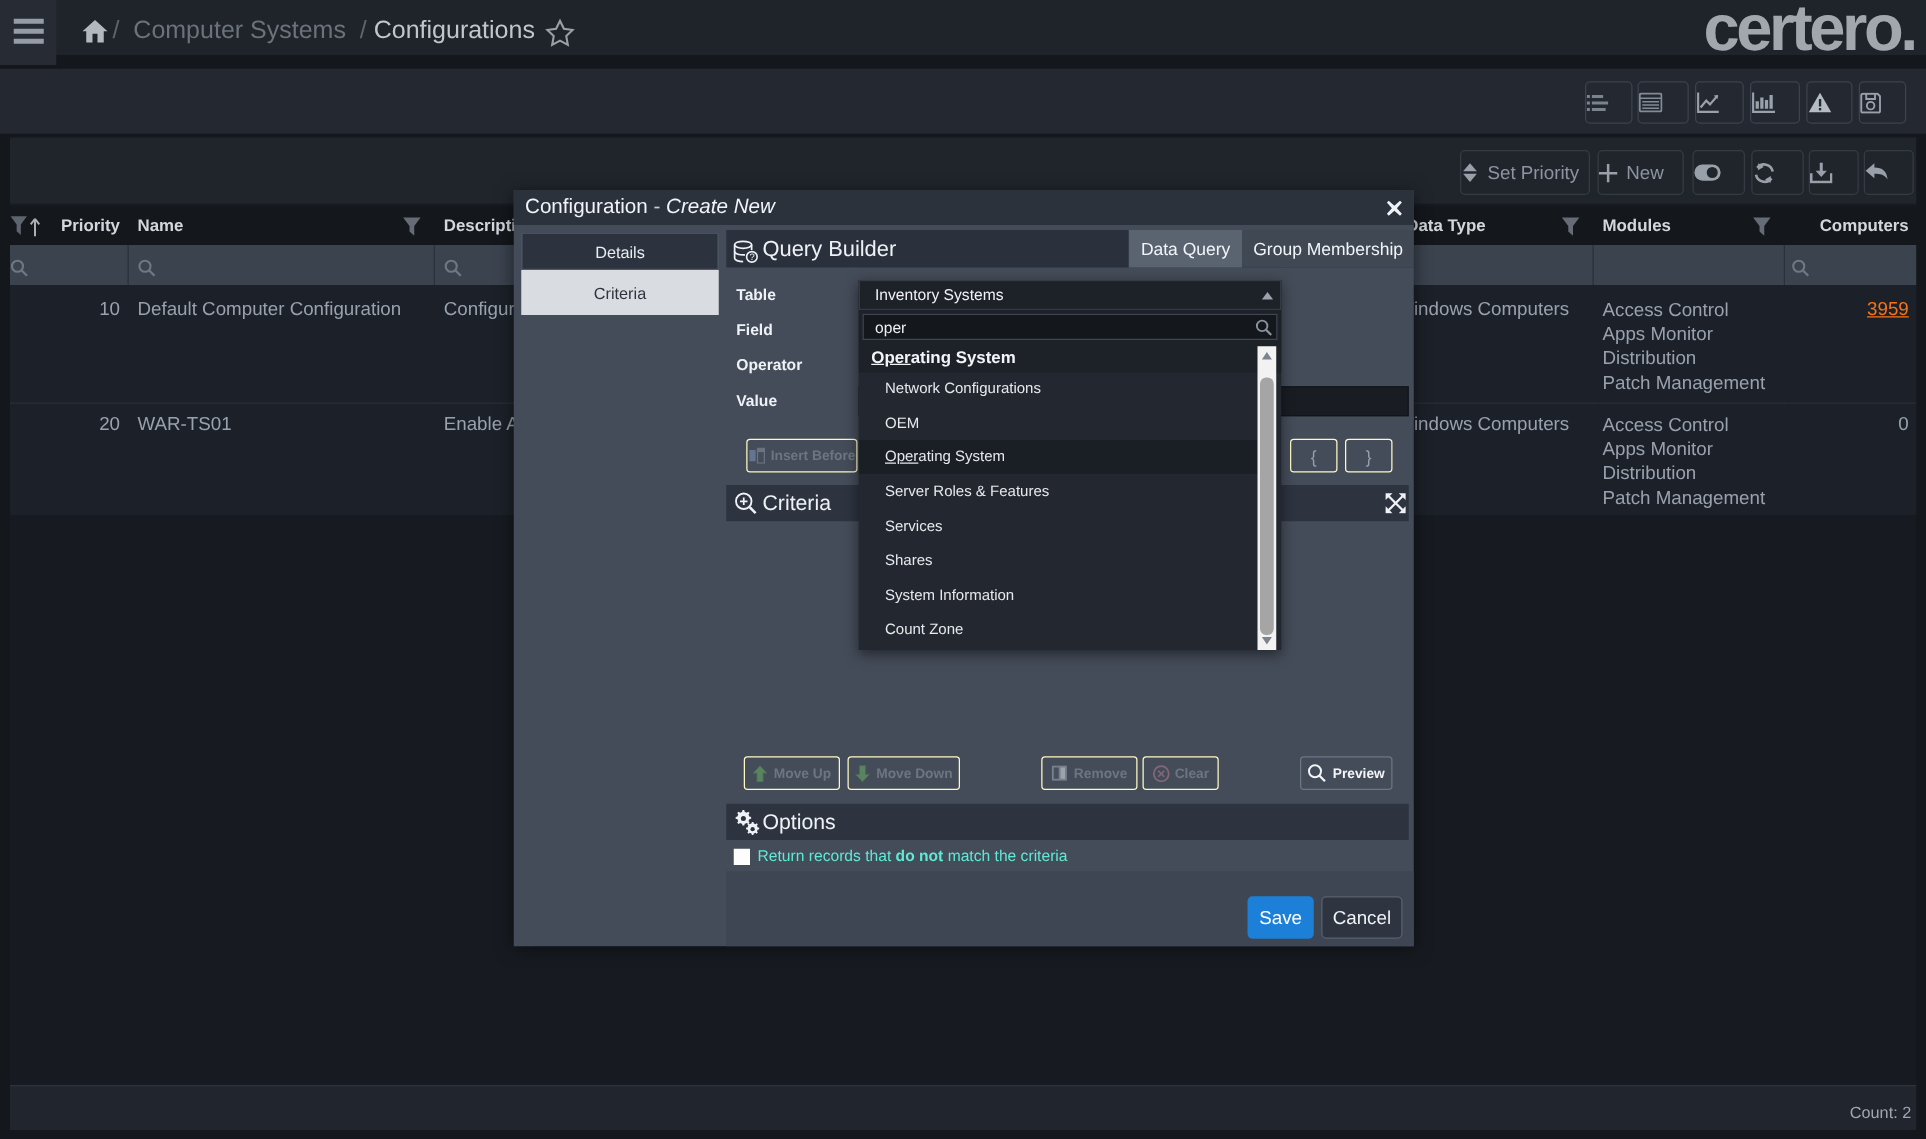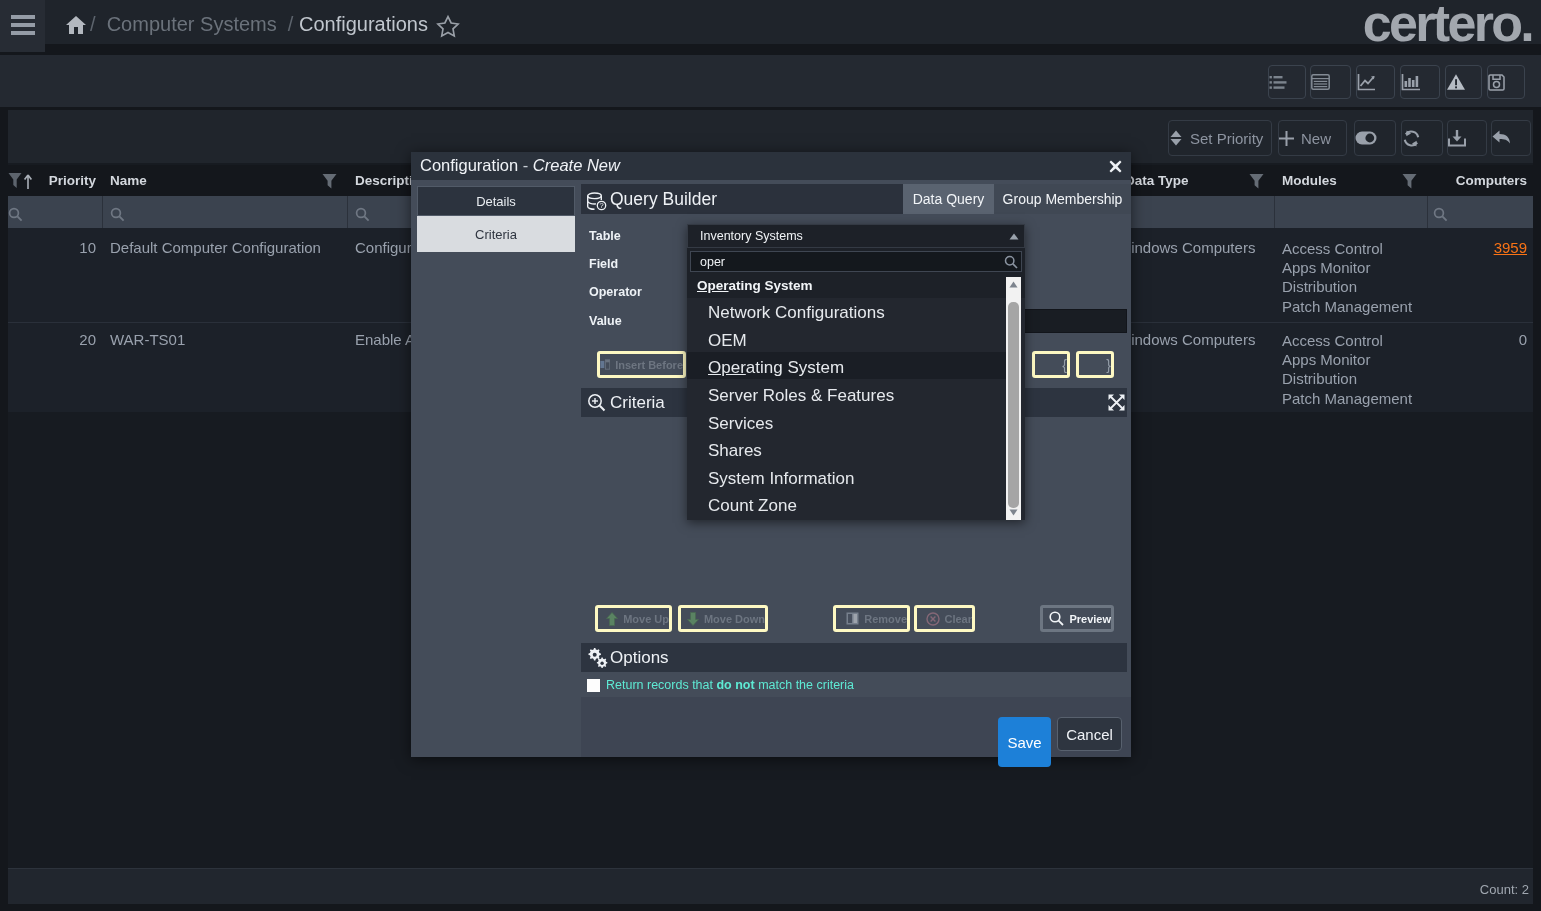--- a/index.html
+++ b/index.html
@@ -2,25 +2,25 @@
 <html><head>
 <meta charset="utf-8">
 <style>
 *{margin:0;padding:0;box-sizing:border-box}
 html,body{width:1541px;height:911px;overflow:hidden}
 body{background:#14171c;font-family:"Liberation Sans",sans-serif;position:relative}
 .a{position:absolute}
 .tb{position:absolute;border:1px solid #3b434e;border-radius:4px;display:flex;align-items:center;z-index:3}
 .hdrtxt{position:absolute;font-size:13.5px;font-weight:bold;color:#d3d7dd;top:173px}
 .rowtxt{position:absolute;font-size:15px;color:#99a1ad}
-.mbtn{position:absolute;border:3px solid #fef9c3;border-radius:3px;display:flex;align-items:center;justify-content:flex-end;font-size:11px;font-weight:bold;color:#6d7581;white-space:nowrap}
+.mbtn{position:absolute;border:1px solid #fef9c3;border-radius:3px;display:flex;align-items:center;justify-content:center;font-size:11px;font-weight:bold;color:#6d7581;white-space:nowrap}
 .strip{position:absolute;left:581px;width:546px;height:29px;background:#2d3440;color:#eef1f5}
 .striptxt{position:absolute;left:29px;top:5px;font-size:17px}
 .lbl{position:absolute;left:589px;font-size:12.5px;font-weight:bold;color:#eef2f6}
-.ditem{position:absolute;left:21px;font-size:17px;color:#e6e9ed}
+.ditem{position:absolute;left:21px;font-size:12px;color:#e6e9ed}
 </style>
 </head>
 <body>
 
 <div class="a" style="left:0;top:0;width:1541px;height:44px;background:#1f242b">
   <div class="a" style="left:0;top:0;width:45px;height:52px;background:#272c34">
     <div class="a" style="left:11px;top:15px;width:24px;height:4px;background:#959ca6"></div>
     <div class="a" style="left:11px;top:23px;width:24px;height:4px;background:#959ca6"></div>
     <div class="a" style="left:11px;top:31px;width:24px;height:4px;background:#959ca6"></div>
   </div>
@@ -306,21 +306,21 @@
         </g>
         <circle cx="16.1" cy="16.3" r="1.7" fill="#2d3440"></circle>
       </svg>
     <div class="striptxt">Options</div>
   </div>
 
   <div class="a" style="left:176px;top:527px;width:13px;height:13px;background:#fdfdfd"></div>
   <div class="a" style="left:195px;top:526px;font-size:12.5px;color:#5eead4">Return records that <b>do not</b> match the criteria</div>
 
   <div class="a" style="left:170px;top:545px;width:550px;height:60px;background:#3e4553"></div>
-  <div class="a" style="left:587px;top:565px;width:53px;height:50px;background:#1d80d8;border-radius:4px;color:#fff;font-size:15px;display:flex;align-items:center;justify-content:center">Save</div>
+  <div class="a" style="left:587px;top:565px;width:53px;height:34px;background:#1d80d8;border-radius:4px;color:#fff;font-size:15px;display:flex;align-items:center;justify-content:center">Save</div>
   <div class="a" style="left:646px;top:565px;width:65px;height:34px;background:#2e3540;border:1px solid #58616e;border-radius:4px;color:#f0f3f7;font-size:15px;display:flex;align-items:center;justify-content:center">Cancel</div>
 </div>
 
 <div class="a" style="left:687px;top:224px;width:338px;height:296px;background:#23272f;box-shadow:0 3px 10px rgba(0,0,0,0.5)">
 
   <div class="a" style="left:0;top:0;width:338px;height:24px;background:#1d2128;border:1px solid #343a44">
     <div class="a" style="left:12px;top:4px;font-size:12.5px;color:#f0f3f6">Inventory Systems</div>
     <svg class="a" style="left:321px;top:8px" width="10" height="7" viewBox="0 0 10 7">
         <path d="M5 0.5 L9.5 6.5 L0.5 6.5 Z" fill="#9aa2ac"></path>
       </svg>

